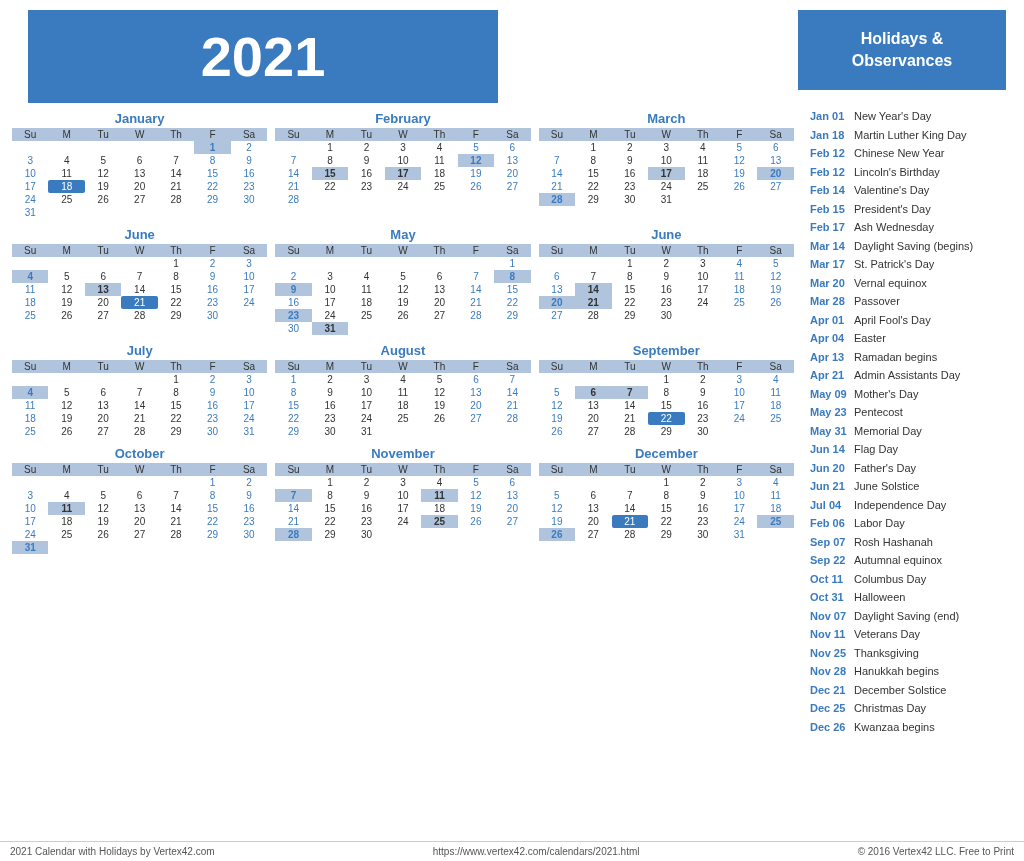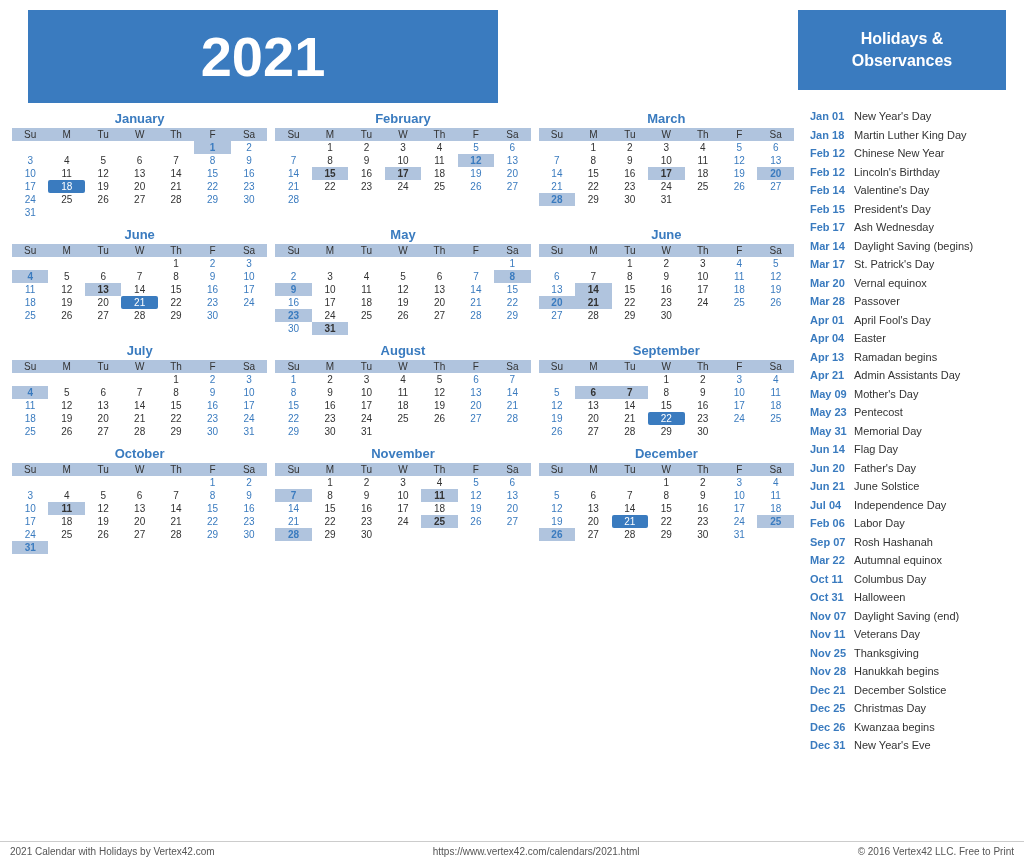--- a/index.html
+++ b/index.html
@@ -1017,21 +1017,21 @@
         </div>
         <div class="sidebar-item">
           <span class="sidebar-date">Feb 06</span>
           <span class="sidebar-event">Labor Day</span>
         </div>
         <div class="sidebar-item">
           <span class="sidebar-date">Sep 07</span>
           <span class="sidebar-event">Rosh Hashanah</span>
         </div>
         <div class="sidebar-item">
-          <span class="sidebar-date">Mar 22</span>
+          <span class="sidebar-date">Sep 22</span>
           <span class="sidebar-event">Autumnal equinox</span>
         </div>
         <div class="sidebar-item">
           <span class="sidebar-date">Oct 11</span>
           <span class="sidebar-event">Columbus Day</span>
         </div>
         <div class="sidebar-item">
           <span class="sidebar-date">Oct 31</span>
           <span class="sidebar-event">Halloween</span>
         </div>
@@ -1055,24 +1055,20 @@
           <span class="sidebar-date">Dec 21</span>
           <span class="sidebar-event">December Solstice</span>
         </div>
         <div class="sidebar-item">
           <span class="sidebar-date">Dec 25</span>
           <span class="sidebar-event">Christmas Day</span>
         </div>
         <div class="sidebar-item">
           <span class="sidebar-date">Dec 26</span>
           <span class="sidebar-event">Kwanzaa begins</span>
-        </div>
-        <div class="sidebar-item">
-          <span class="sidebar-date">Dec 31</span>
-          <span class="sidebar-event">New Year's Eve</span>
         </div>
       </div>
   </div>
 </div>
 
 <div class="footer">
   <span>2021 Calendar with Holidays by Vertex42.com</span>
   <span>https://www.vertex42.com/calendars/2021.html</span>
   <span>© 2016 Vertex42 LLC. Free to Print</span>
 </div>

